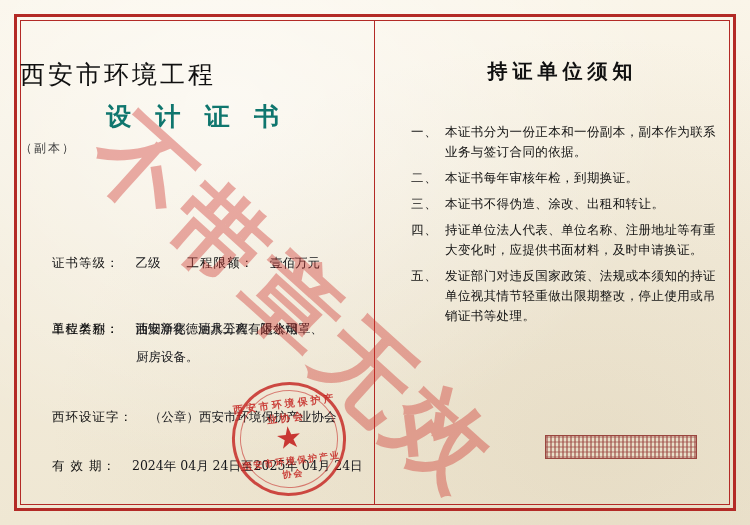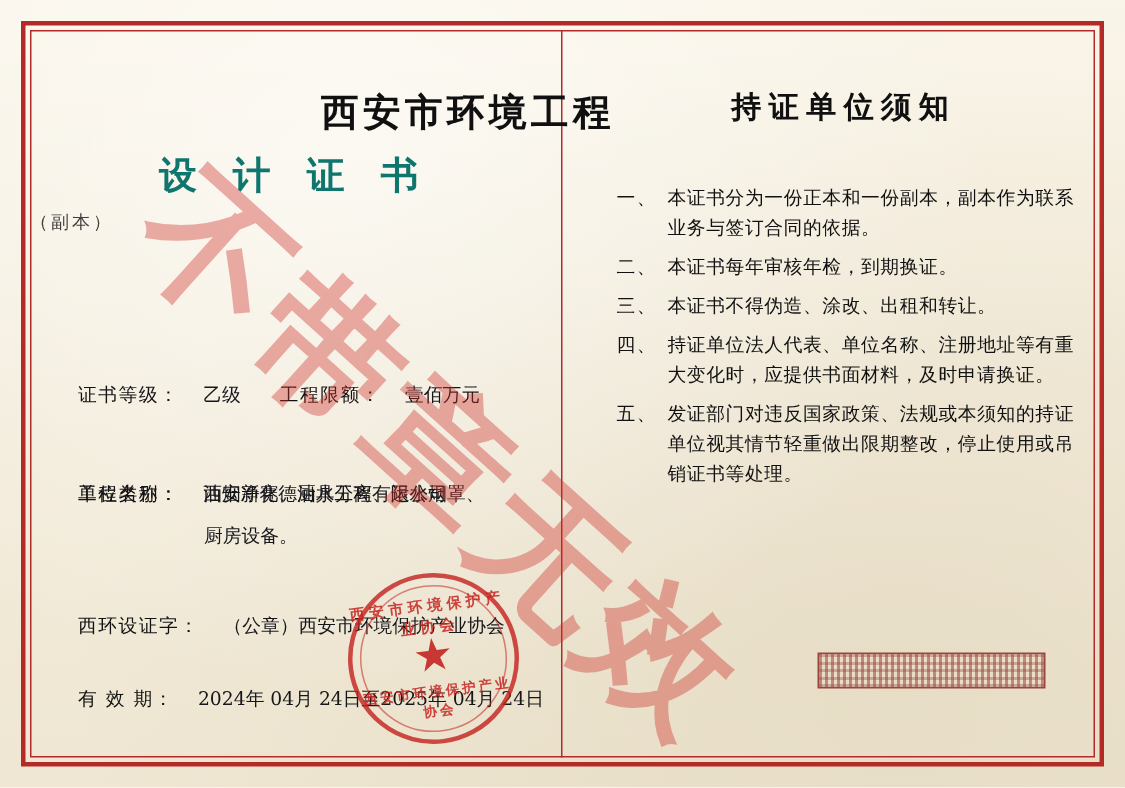--- a/index.html
+++ b/index.html
@@ -58,27 +58,26 @@
     color: #121212;
   }
   .page-left { left: 20px; width: 354px; }
   .page-right { left: 385px; width: 355px; }
 
   
   .title-main {
     position: absolute;
     left: 0; top: 38px;
     width: 354px;
-    text-align: right;
-    font-family: "DejaVu Serif", "Liberation Serif", serif;
-    font-weight: bold;
+    text-align: left;
+    font-family: "DejaVu Serif", "Liberation Serif", serif;
+    font-weight: normal;
     font-size: 25px;
     letter-spacing: 3px;
     color: #101010;
-    padding-left: 36px;
   }
   .title-sub {
     position: absolute;
     left: 0; top: 80px;
     width: 354px;
     text-align: center;
     font-family: Liberation Serif, serif;
     font-weight: bold;
     font-size: 25px;
     letter-spacing: 9px;

